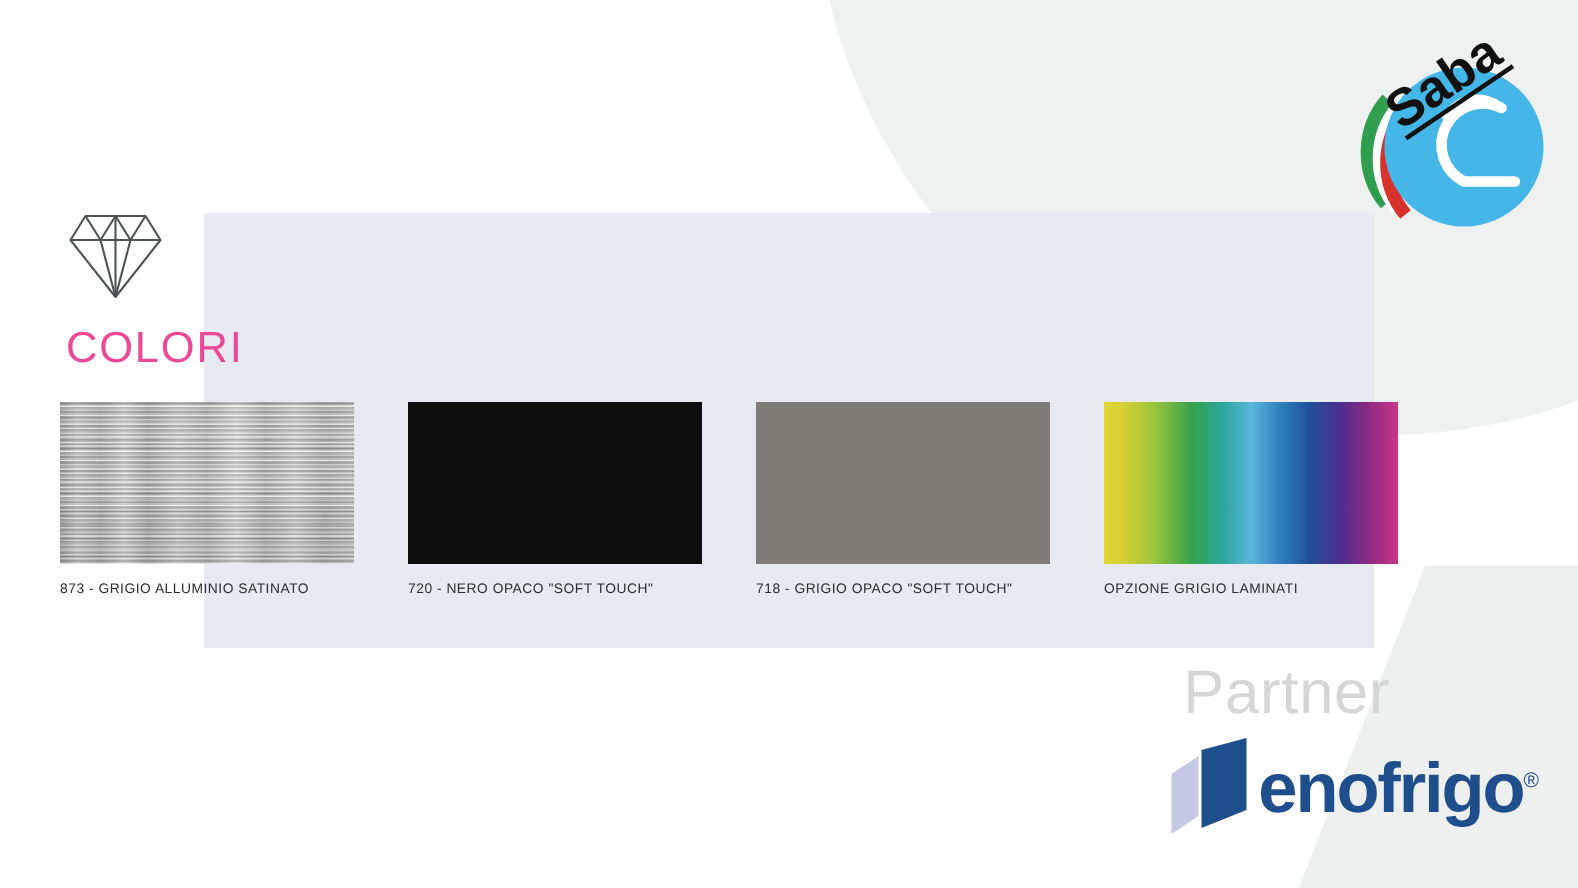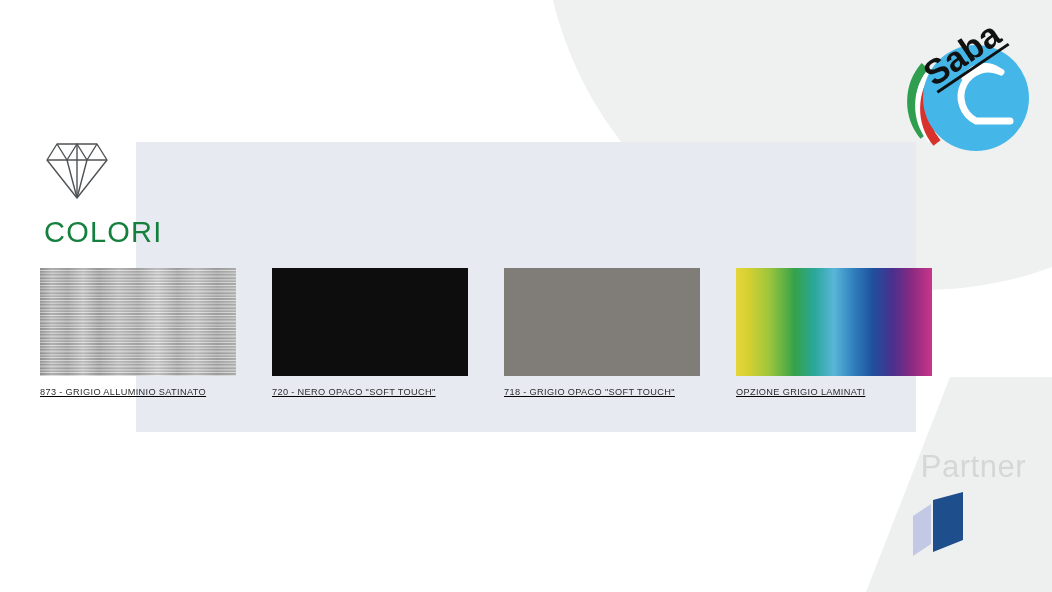--- a/index.html
+++ b/index.html
@@ -60,38 +60,37 @@
   }
   .diamond-icon {
     display: block;
     width: 66px;
     height: 62px;
   }
   .heading-title {
     margin-top: 16px;
     font-size: 29px;
     letter-spacing: 1.2px;
-    color: #15803d;
+    color: #ec4899;
     font-weight: 400;
     line-height: 1;
     white-space: nowrap;
   }
 
   
   .swatch-row {
     position: absolute;
     left: 40px;
     top: 268px;
     z-index: 3;
     display: flex;
     gap: 28px;
   }
   .swatch-cell {
     width: 204px;
-    text-decoration: underline;
   }
   .swatch-chip {
     width: 196px;
     height: 108px;
     display: block;
   }
   .swatch-label {
     margin-top: 11px;
     font-size: 9.2px;
     letter-spacing: 0.35px;
@@ -138,21 +137,21 @@
 
   
   .partner-block {
     position: absolute;
     right: 26px;
     bottom: 34px;
     z-index: 5;
     text-align: left;
   }
   .partner-word {
-    font-size: 31px;
+    font-size: 41px;
     font-weight: 400;
     color: #d6d6d6;
     letter-spacing: 0.5px;
     line-height: 1;
     margin-left: 10px;
     margin-bottom: 8px;
   }
   .enofrigo-lockup {
     display: flex;
     align-items: center;
@@ -237,16 +236,17 @@
     </g>
   </svg>
 
   <div class="partner-block">
     <div class="partner-word">Partner</div>
     <div class="enofrigo-lockup">
       <svg class="enofrigo-mark" viewBox="0 0 62 68">
         <path d="M2 26 L20 14 L20 54 L2 66 Z" fill="#c3c8e4"></path>
         <path d="M22 10 L52 2 L52 50 L22 62 Z" fill="#1f4e8c"></path>
       </svg>
+      <div class="enofrigo-word"><span>enofrigo</span><sup>®</sup></div>
     </div>
   </div>
 
 </div>
 
 </body></html>

